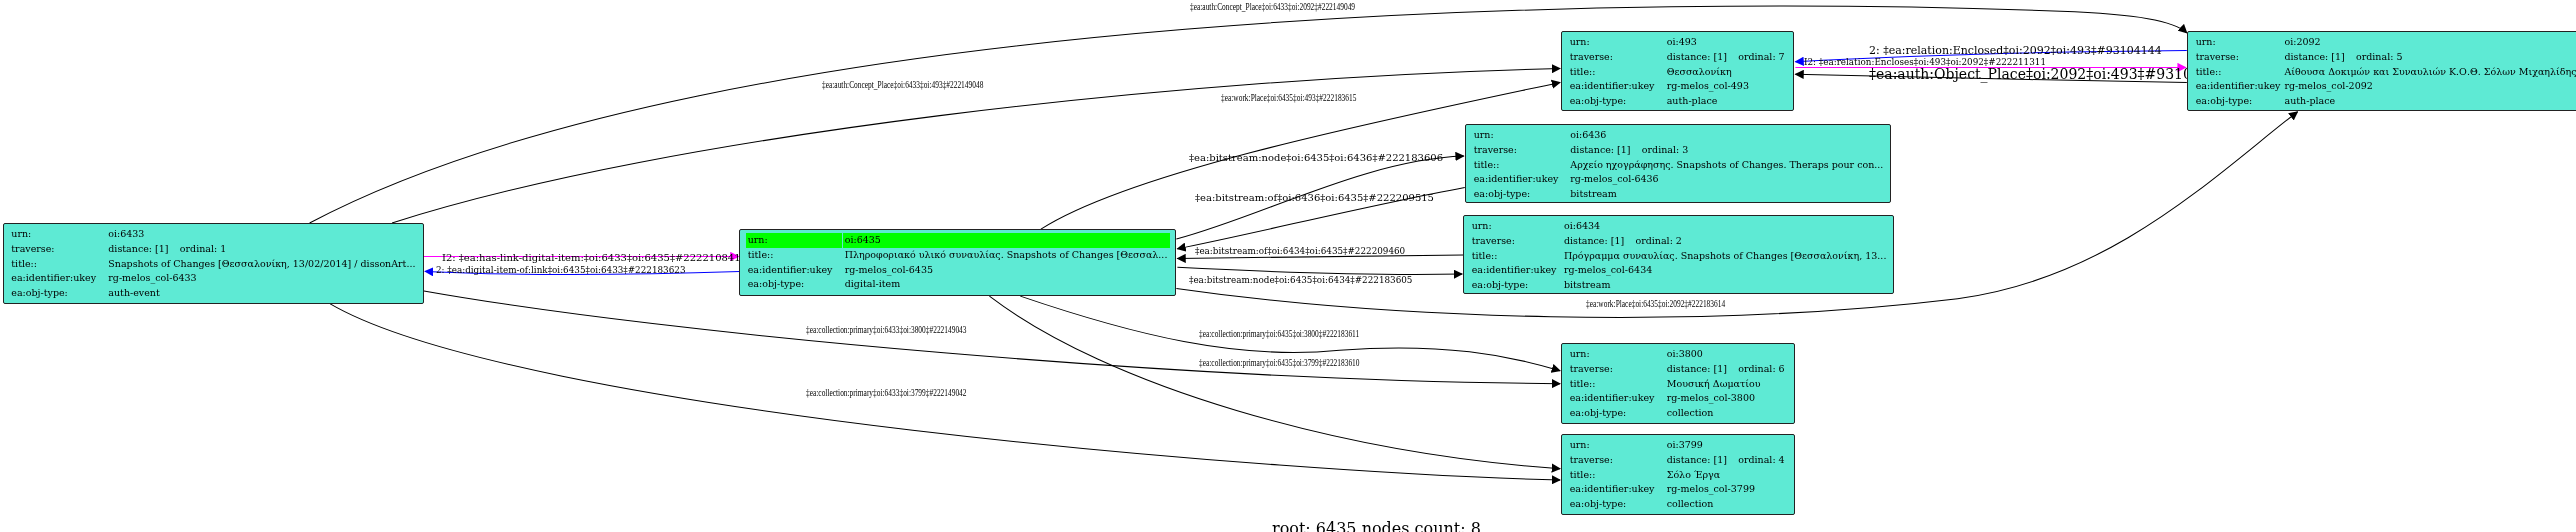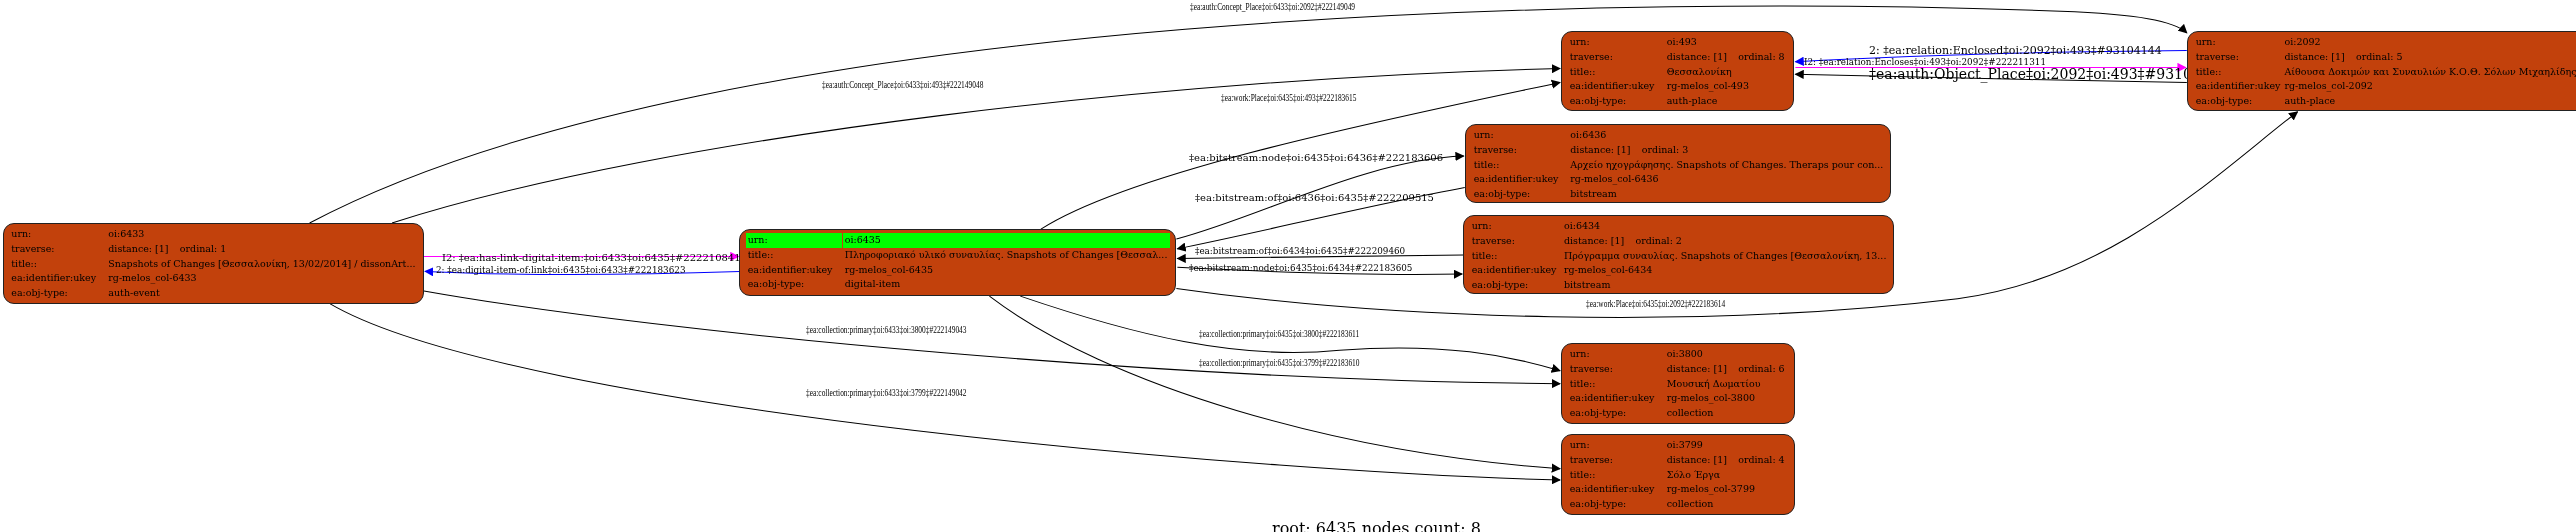--- a/index.html
+++ b/index.html
@@ -1,19 +1,19 @@
 <!DOCTYPE html>
 <html style="font-size:8.2px"><head>
 <meta charset="utf-8">
 <style>
   html, body { margin: 0; padding: 0; background: #ffffff; }
   body { width: 2619px; height: 532px; position: relative; overflow: hidden;
          font-family: "DejaVu Serif", "Liberation Serif", serif; color: #000; }
   #edges { position: absolute; left: 0; top: 0; width: 2619px; height: 532px; }
-  .node { position: absolute; background: #c2410c; border: 1px solid #222; border-radius: 11px;
+  .node { position: absolute; background: #5eead4; border: 1px solid #222; border-radius: 2px;
           box-sizing: border-box; padding: 3.1px 4.1px 3.1px 5.2px; }
   .node table { border-collapse: separate; border-spacing: 1px 0; font-size: 9.5px; line-height: 14.7px; }
   .node td { padding: 0 1.5px; white-space: nowrap; vertical-align: middle; }
   .node td.k { width: 93px; }
   .node tr.hl td { background: #00ff00; }
   .node .ord { margin-left: 11.3px; }
   .elabel { position: absolute; font-size: 9.5px; white-space: nowrap; line-height: 11.3px; }
   .elabel.cond { font-family: "Liberation Serif", serif; transform-origin: left center; }
   .caption { position: absolute; left: 1272px; top: 519px; font-size: 16px; }
 </style>
@@ -57,21 +57,21 @@
 <div class="elabel cond" style="left:822px;top:80px;transform:scaleX(0.78)">‡ea:auth:Concept_Place‡oi:6433‡oi:493‡#222149048</div>
 <div class="elabel cond" style="left:1221px;top:93px;transform:scaleX(0.78)">‡ea:work:Place‡oi:6435‡oi:493‡#222183615</div>
 <div class="elabel" style="left:1869px;top:45px;font-size:11px">2: ‡ea:relation:Enclosed‡oi:2092‡oi:493‡#93104144</div>
 <div class="elabel" style="left:1804px;top:57px;font-size:8.8px">I2: ‡ea:relation:Encloses‡oi:493‡oi:2092‡#222211311</div>
 <div class="elabel" style="left:1869px;top:69px;font-size:14px">‡ea:auth:Object_Place‡oi:2092‡oi:493‡#93104141</div>
 <div class="elabel" style="left:1189px;top:152px;font-size:10px">‡ea:bitstream:node‡oi:6435‡oi:6436‡#222183606</div>
 <div class="elabel" style="left:1195px;top:192px;font-size:10px">‡ea:bitstream:of‡oi:6436‡oi:6435‡#222209515</div>
 <div class="elabel" style="left:442px;top:252px;font-size:10px">I2: ‡ea:has-link-digital-item:‡oi:6433‡oi:6435‡#222210841</div>
 <div class="elabel" style="left:436px;top:265px;font-size:8.8px">2: ‡ea:digital-item-of:link‡oi:6435‡oi:6433‡#222183623</div>
 <div class="elabel" style="left:1195px;top:246px;font-size:8.8px">‡ea:bitstream:of‡oi:6434‡oi:6435‡#222209460</div>
-<div class="elabel" style="left:1189px;top:263px;font-size:8.8px">‡ea:bitstream:node‡oi:6435‡oi:6434‡#222183605</div>
+<div class="elabel" style="left:1189px;top:275px;font-size:8.8px">‡ea:bitstream:node‡oi:6435‡oi:6434‡#222183605</div>
 <div class="elabel cond" style="left:1586px;top:299px;transform:scaleX(0.78)">‡ea:work:Place‡oi:6435‡oi:2092‡#222183614</div>
 <div class="elabel cond" style="left:806px;top:325px;transform:scaleX(0.78)">‡ea:collection:primary‡oi:6433‡oi:3800‡#222149043</div>
 <div class="elabel cond" style="left:1199px;top:329px;transform:scaleX(0.78)">‡ea:collection:primary‡oi:6435‡oi:3800‡#222183611</div>
 <div class="elabel cond" style="left:1199px;top:358px;transform:scaleX(0.78)">‡ea:collection:primary‡oi:6435‡oi:3799‡#222183610</div>
 <div class="elabel cond" style="left:806px;top:388px;transform:scaleX(0.78)">‡ea:collection:primary‡oi:6433‡oi:3799‡#222149042</div>
 
 <div class="node" style="left:2.6px;top:223px;width:421px;height:81px">
   <table>
     <tbody>
         <tr>
@@ -123,21 +123,21 @@
 
 <div class="node" style="left:1561px;top:31px;width:233px;height:80px">
   <table>
     <tbody>
         <tr>
           <td class="k">urn:</td>
           <td>oi:493</td>
         </tr>
     <tr>
           <td class="k">traverse:</td>
-          <td><span>distance: [1]</span><span class="ord">ordinal: 8</span></td>
+          <td><span>distance: [1]</span><span class="ord">ordinal: 7</span></td>
         </tr>
     <tr>
           <td class="k">title::</td>
           <td>Θεσσαλονίκη</td>
         </tr>
     <tr>
           <td class="k">ea:identifier:ukey</td>
           <td>rg-melos_col-493</td>
         </tr>
     <tr>

